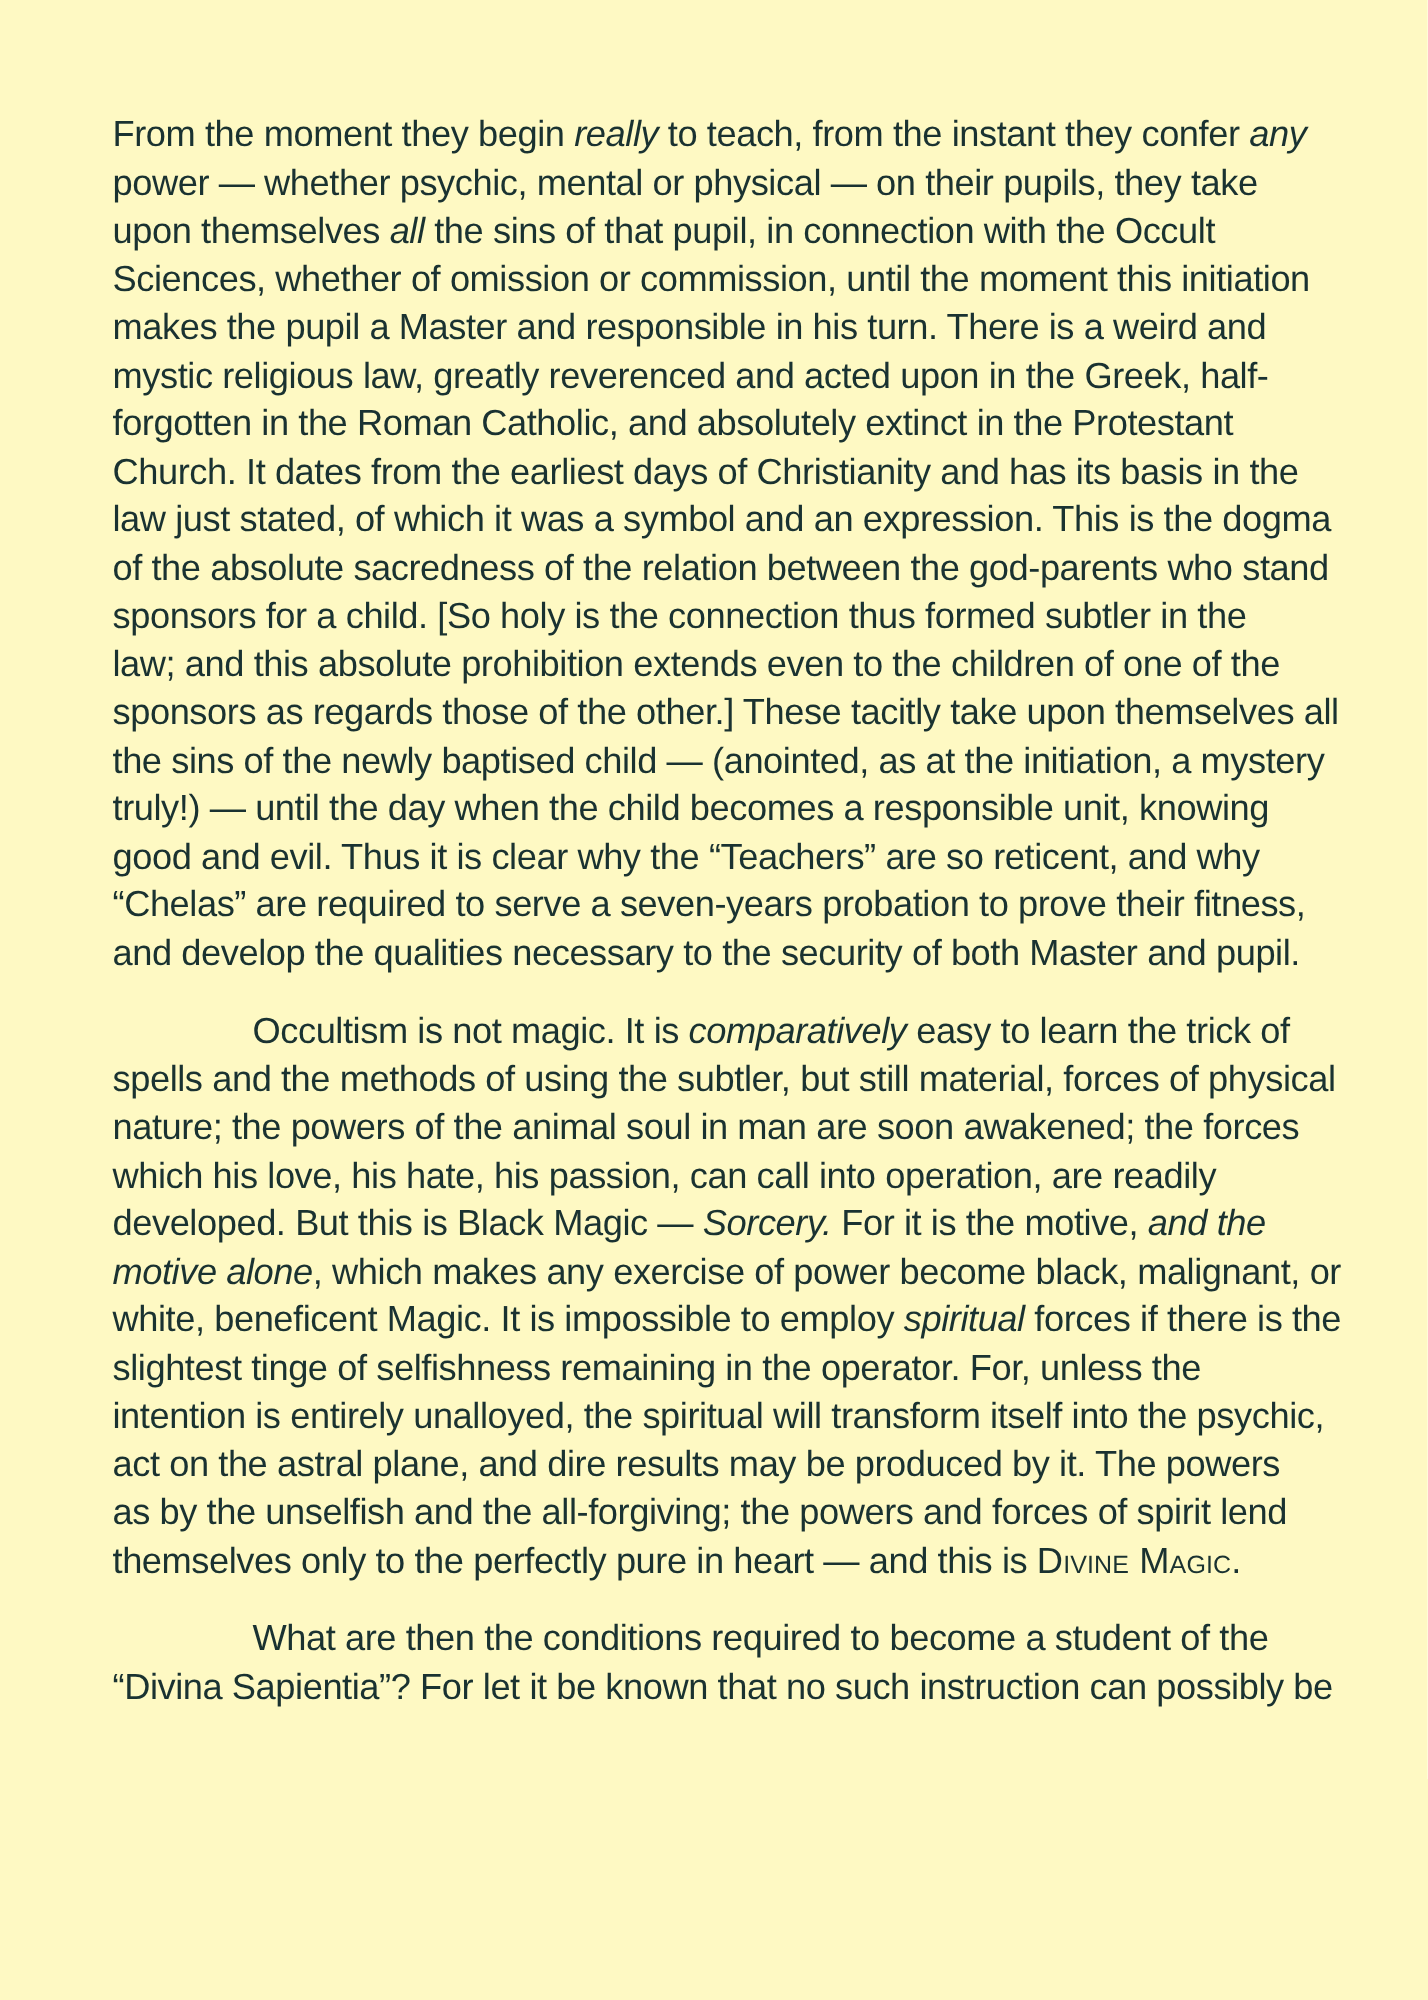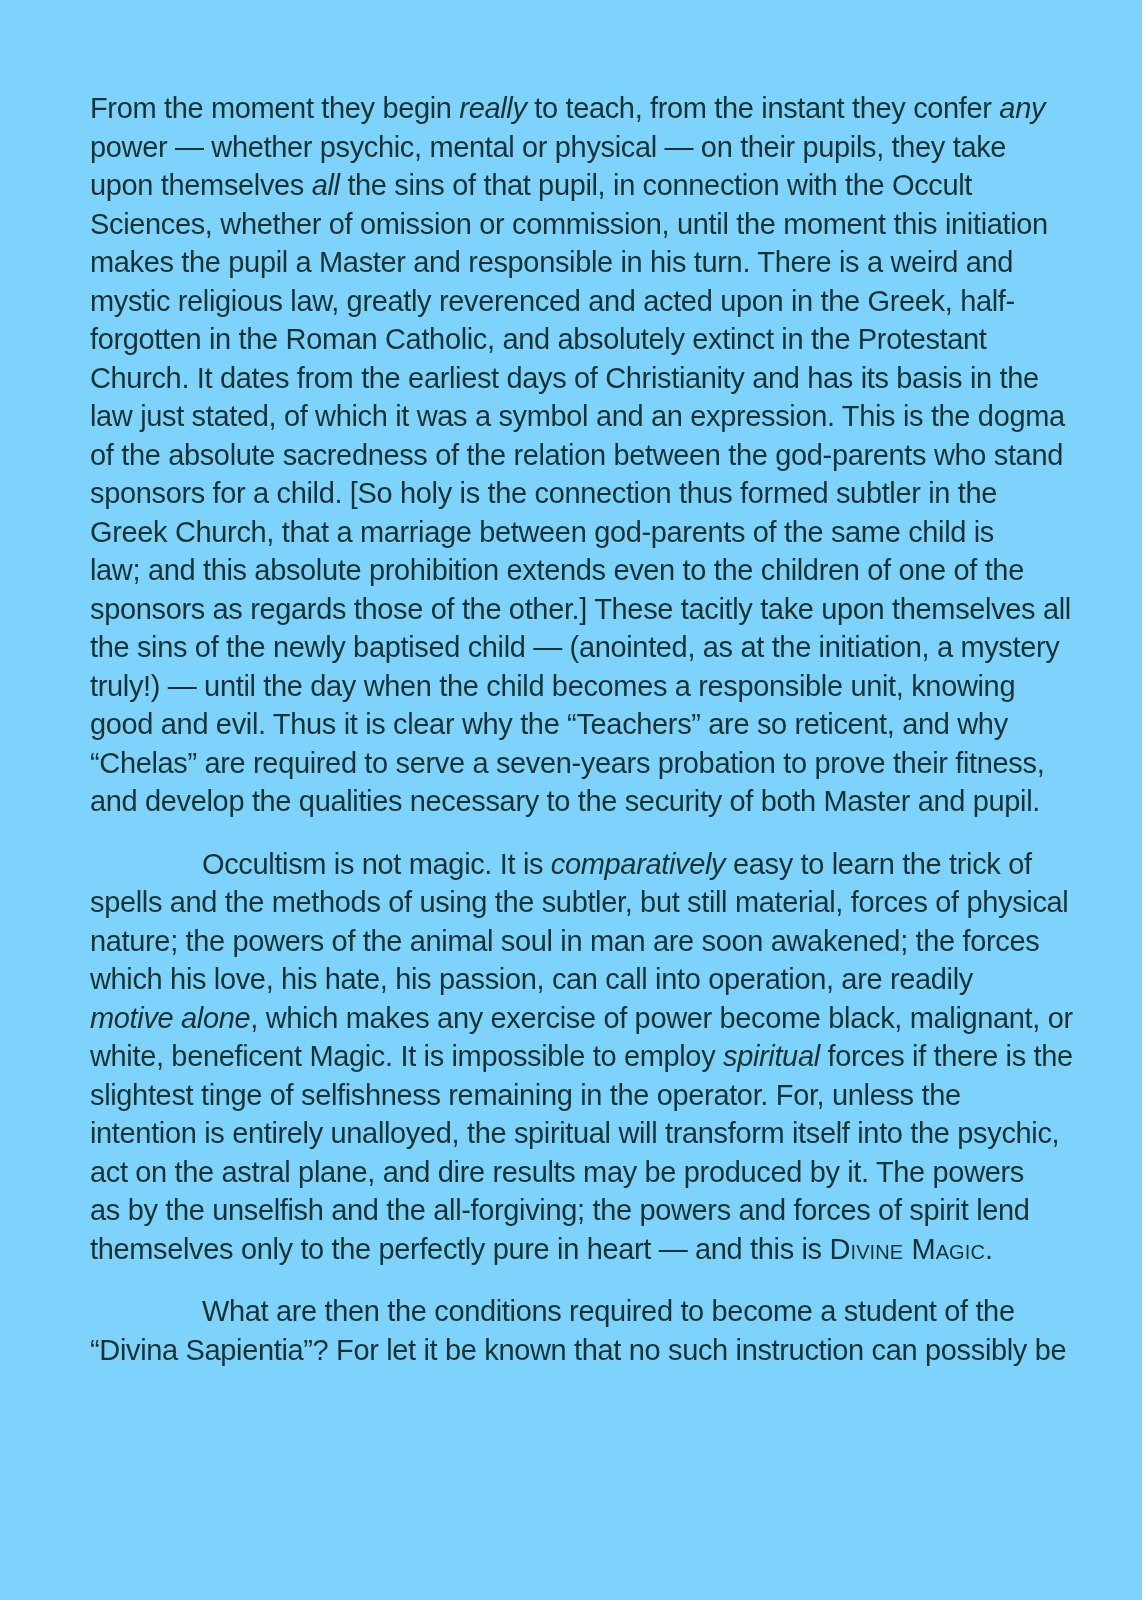--- a/index.html
+++ b/index.html
@@ -8,21 +8,21 @@
   }
   body {
     width: 1142px;
     height: 1600px;
     background: #ffffff;
   }
   .page {
     position: relative;
     width: 1142px;
     height: 1600px;
-    background: #7dd3fc;
+    background: #fef9c3;
     overflow: hidden;
   }
   .text-block {
     position: absolute;
     left: 90px;
     top: 89px;
     width: 1010px;
     font-family: "Liberation Sans", sans-serif;
     font-size: 29px;
     line-height: 38.5px;
@@ -62,34 +62,34 @@
         <span class="line"><span class="seg">power — whether psychic, mental or physical — on their pupils, they take</span></span>
         <span class="line"><span class="seg">upon themselves </span><span class="seg italic">all</span><span class="seg"> the sins of that pupil, in connection with the Occult</span></span>
         <span class="line"><span class="seg">Sciences, whether of omission or commission, until the moment this initiation</span></span>
         <span class="line"><span class="seg">makes the pupil a Master and responsible in his turn. There is a weird and</span></span>
         <span class="line"><span class="seg">mystic religious law, greatly reverenced and acted upon in the Greek, half-</span></span>
         <span class="line"><span class="seg">forgotten in the Roman Catholic, and absolutely extinct in the Protestant</span></span>
         <span class="line"><span class="seg">Church. It dates from the earliest days of Christianity and has its basis in the</span></span>
         <span class="line"><span class="seg">law just stated, of which it was a symbol and an expression. This is the dogma</span></span>
         <span class="line"><span class="seg">of the absolute sacredness of the relation between the god-parents who stand</span></span>
         <span class="line"><span class="seg">sponsors for a child. [So holy is the connection thus formed subtler in the</span></span>
-        <span class="line"><span class="seg">Greek Church, that a marriage between god-parents of the same child is</span></span>
         <span class="line"><span class="seg">law; and this absolute prohibition extends even to the children of one of the</span></span>
         <span class="line"><span class="seg">sponsors as regards those of the other.] These tacitly take upon themselves all</span></span>
         <span class="line"><span class="seg">the sins of the newly baptised child — (anointed, as at the initiation, a mystery</span></span>
         <span class="line"><span class="seg">truly!) — until the day when the child becomes a responsible unit, knowing</span></span>
         <span class="line"><span class="seg">good and evil. Thus it is clear why the “Teachers” are so reticent, and why</span></span>
         <span class="line"><span class="seg">“Chelas” are required to serve a seven-years probation to prove their fitness,</span></span>
         <span class="line"><span class="seg">and develop the qualities necessary to the security of both Master and pupil.</span></span>
       </p>
       <p class="paragraph indented">
         <span class="line first-line"><span class="seg">Occultism is not magic. It is </span><span class="seg italic">comparatively</span><span class="seg"> easy to learn the trick of</span></span>
         <span class="line"><span class="seg">spells and the methods of using the subtler, but still material, forces of physical</span></span>
         <span class="line"><span class="seg">nature; the powers of the animal soul in man are soon awakened; the forces</span></span>
         <span class="line"><span class="seg">which his love, his hate, his passion, can call into operation, are readily</span></span>
+        <span class="line"><span class="seg">developed. But this is Black Magic — </span><span class="seg italic">Sorcery.</span><span class="seg"> For it is the motive, </span><span class="seg italic">and the</span></span>
         <span class="line"><span class="seg italic">motive alone</span><span class="seg">, which makes any exercise of power become black, malignant, or</span></span>
         <span class="line"><span class="seg">white, beneficent Magic. It is impossible to employ </span><span class="seg italic">spiritual</span><span class="seg"> forces if there is the</span></span>
         <span class="line"><span class="seg">slightest tinge of selfishness remaining in the operator. For, unless the</span></span>
         <span class="line"><span class="seg">intention is entirely unalloyed, the spiritual will transform itself into the psychic,</span></span>
         <span class="line"><span class="seg">act on the astral plane, and dire results may be produced by it. The powers</span></span>
         <span class="line"><span class="seg">as by the unselfish and the all-forgiving; the powers and forces of spirit lend</span></span>
         <span class="line"><span class="seg">themselves only to the perfectly pure in heart — and this is </span><span class="seg smallcaps">Divine Magic</span><span class="seg">.</span></span>
       </p>
       <p class="paragraph indented">
         <span class="line first-line"><span class="seg">What are then the conditions required to become a student of the</span></span>

